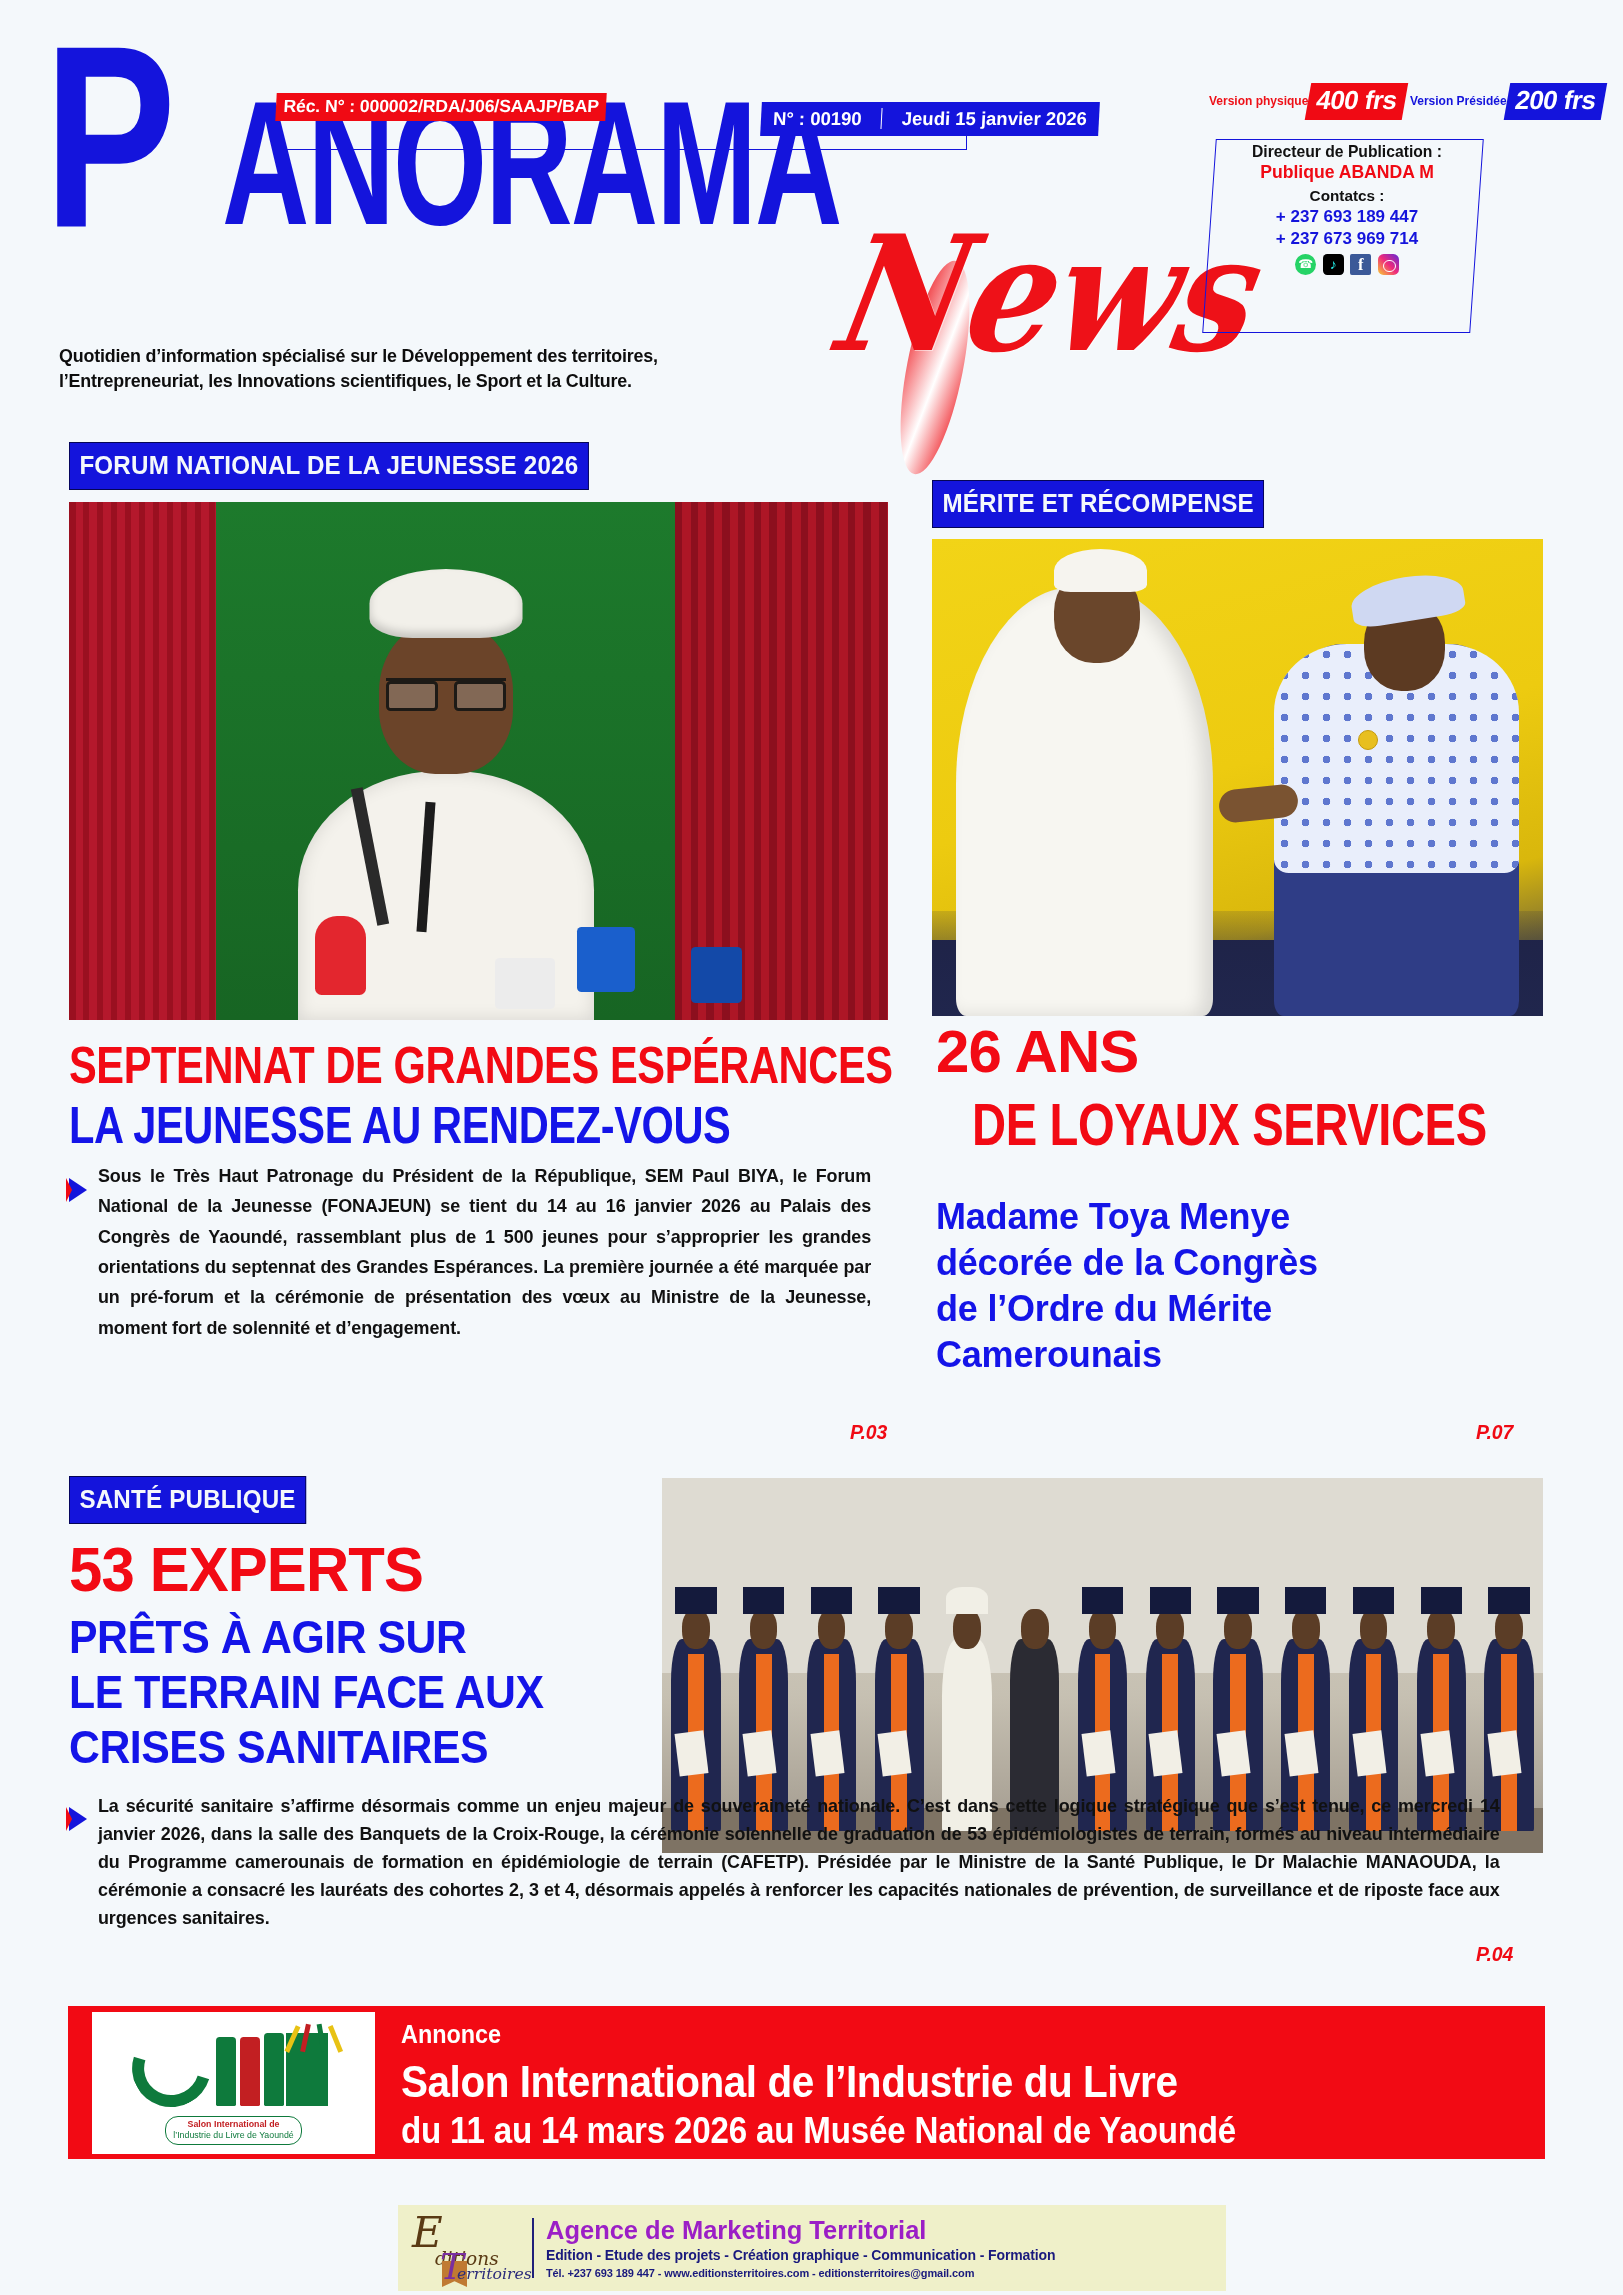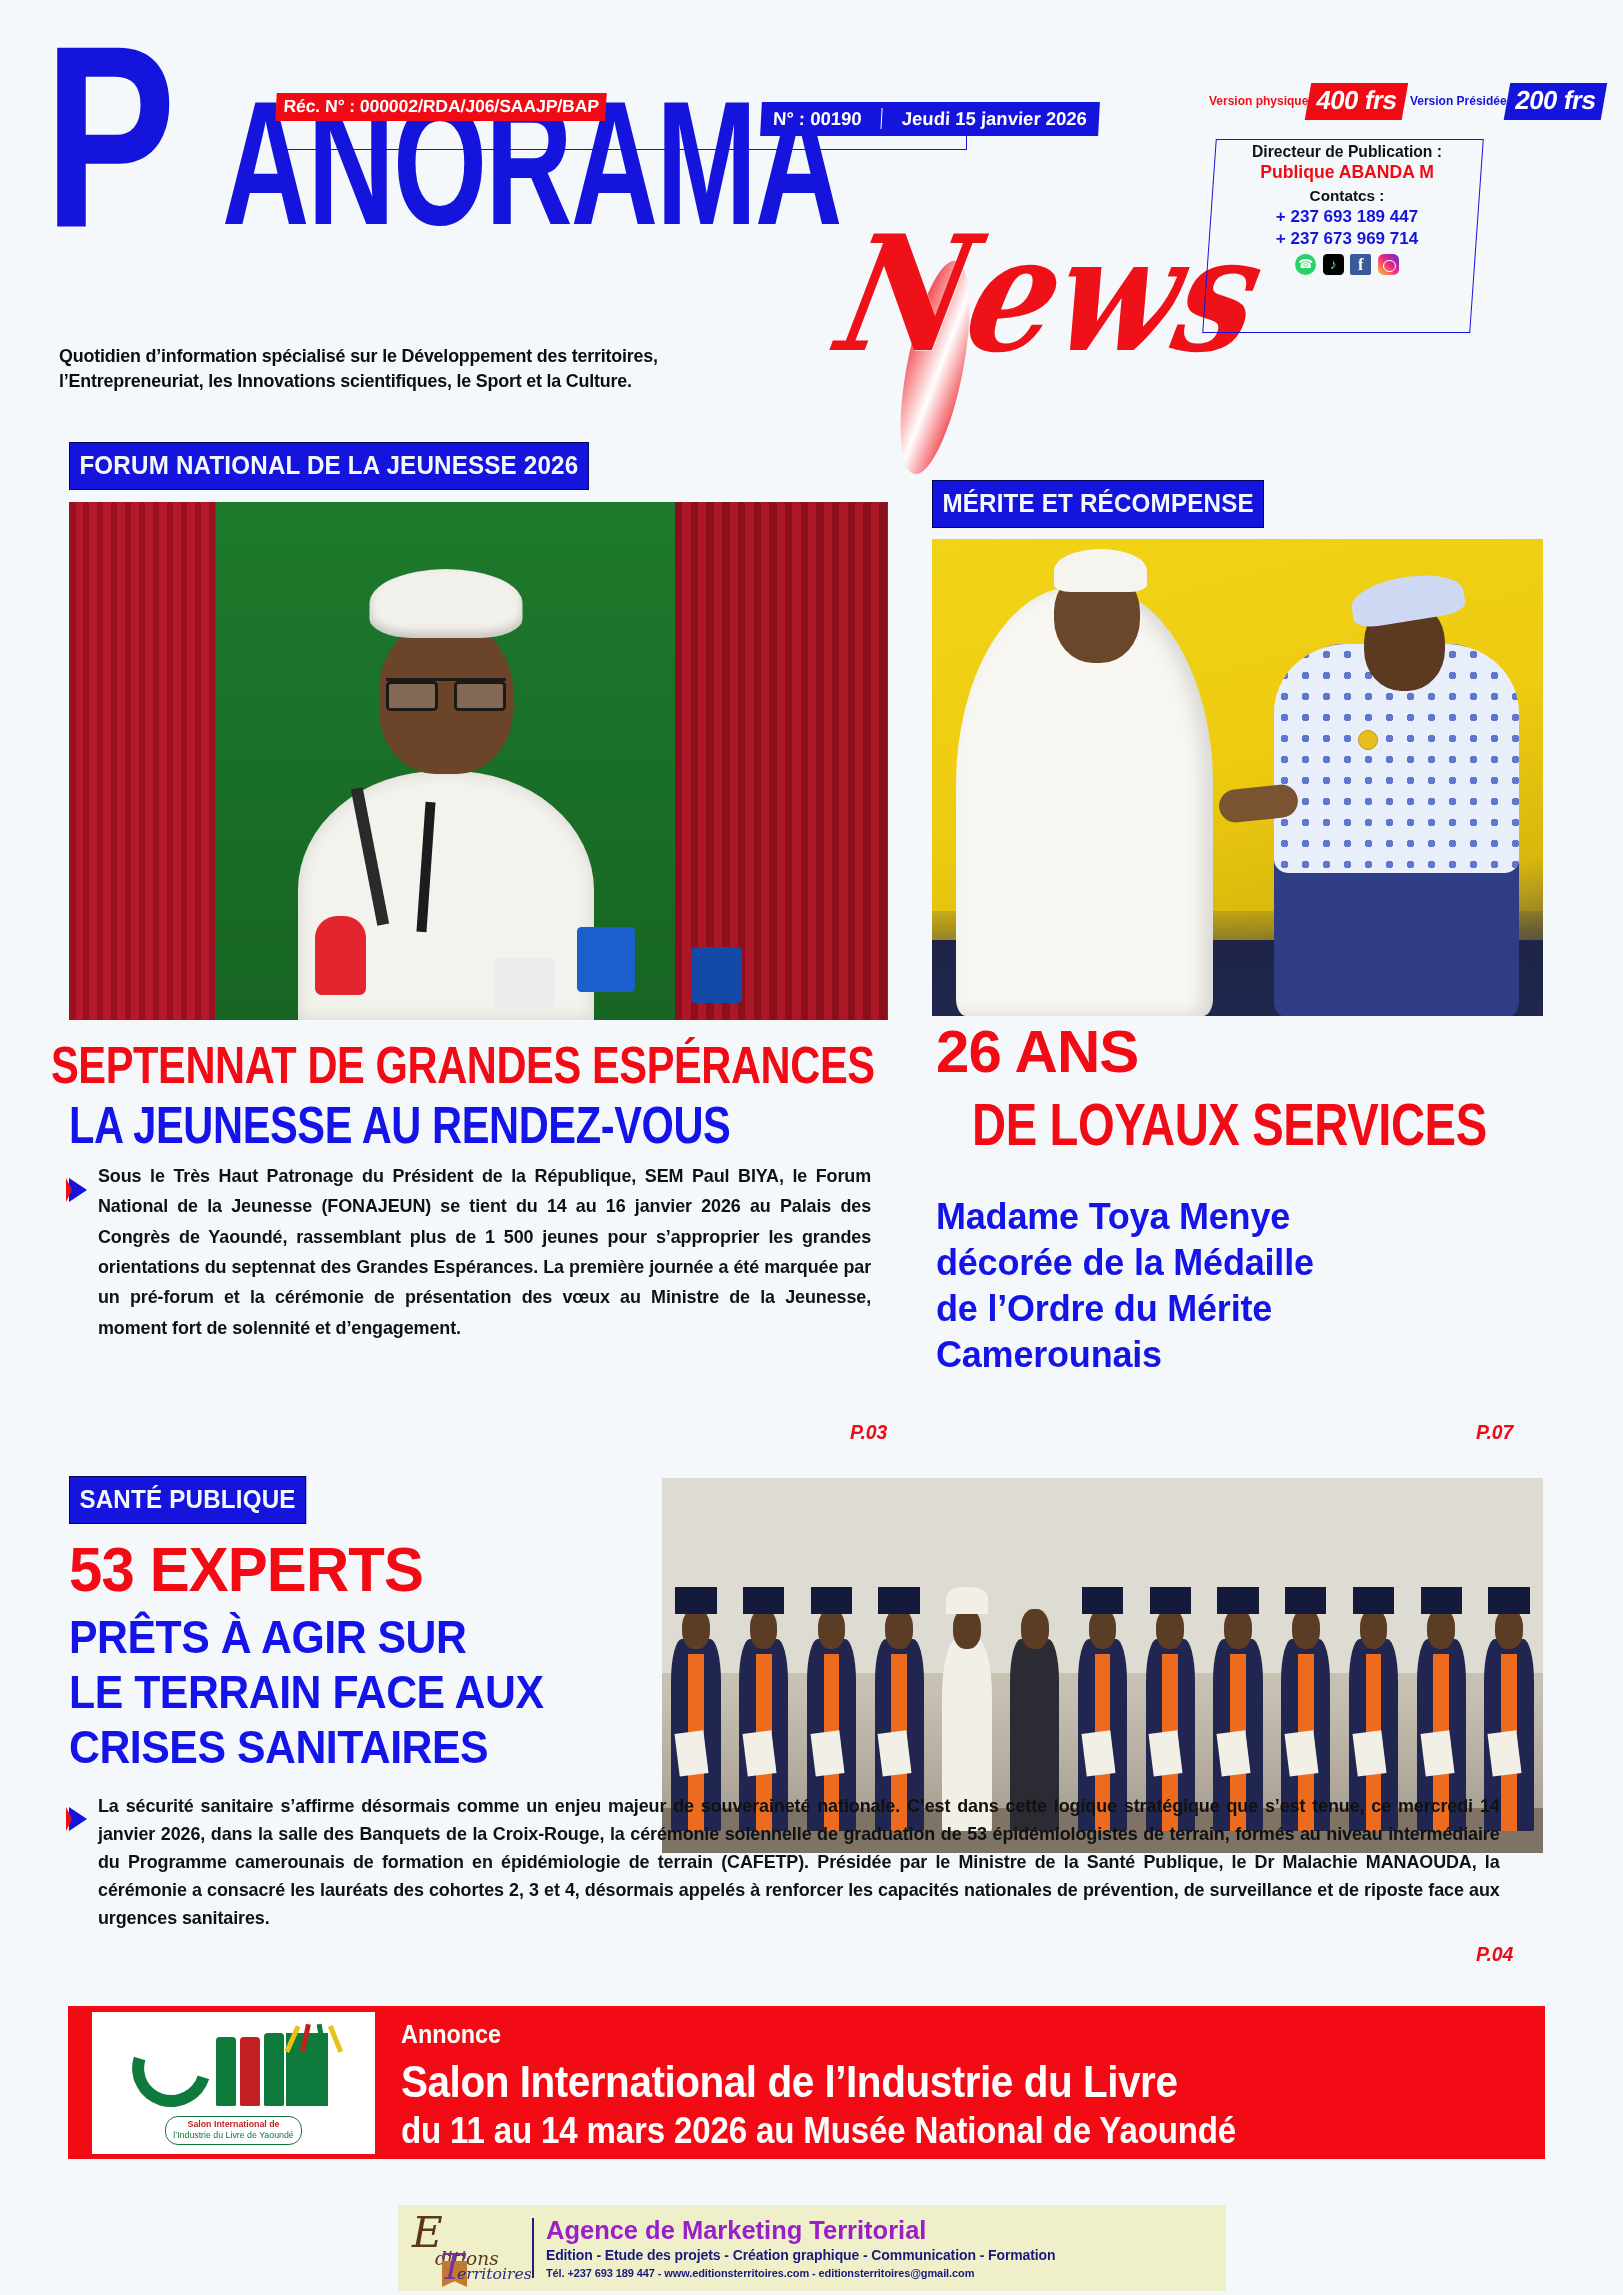--- a/index.html
+++ b/index.html
@@ -382,21 +382,21 @@
     <div class="mp-cap"></div>
     <div class="mp-glass"></div>
     <div class="mp-mic1"></div>
     <div class="mp-mic2"></div>
     <div class="mp-redmic"></div>
     <div class="mp-whitemic"></div>
     <div class="mp-bluemic"></div>
     <div class="mp-bluemic2"></div>
   </div>
 
-  <div style="position:absolute;left:51px;top:1041px;width:828px;">
+  <div style="position:absolute;left:69px;top:1041px;width:828px;">
     <div class="hl-red-cond">SEPTENNAT DE GRANDES ESPÉRANCES</div>
   </div>
   <div style="position:absolute;left:69px;top:1101px;width:828px;">
     <div class="hl-blue-cond">LA JEUNESSE AU RENDEZ-VOUS</div>
   </div>
 
   <div class="arrow" style="left:69px;top:1178px;"></div>
   <div class="body-text" style="position:absolute;left:98px;top:1161px;width:797px;">Sous le Très Haut Patronage du Président de la République, SEM Paul BIYA, le Forum National de la Jeunesse (FONAJEUN) se tient du 14 au 16 janvier 2026 au Palais des Congrès de Yaoundé, rassemblant plus de 1 500 jeunes pour s’approprier les grandes orientations du septennat des Grandes Espérances. La première journée a été marquée par un pré-forum et la cérémonie de présentation des vœux au Ministre de la Jeunesse, moment fort de solennité et d’engagement.</div>
   <div class="pref" style="position:absolute;left:850px;top:1421px;">P.03</div>
 
@@ -425,21 +425,21 @@
 
   <div style="position:absolute;left:936px;top:1025px;">
     <div style="color:#f20a14;font-weight:bold;font-size:60px;line-height:0.9;letter-spacing:-0.9px;">26  ANS</div>
   </div>
   <div style="position:absolute;left:972px;top:1097px;">
     <div class="hl-red-cond" style="font-size:59px;">DE LOYAUX SERVICES</div>
   </div>
 
   <div style="position:absolute;left:936px;top:1194px;width:602px;color:#1414e8;font-weight:bold;font-size:36px;line-height:1.28;letter-spacing:-0.2px;">
     <div>Madame Toya Menye</div>
-    <div>décorée de la Médaille</div>
+    <div>décorée de la Congrès</div>
     <div>de l’Ordre du Mérite</div>
     <div>Camerounais</div>
   </div>
   <div class="pref" style="position:absolute;left:1476px;top:1421px;">P.07</div>
 
   <div style="position:absolute;left:69px;top:1476px;">
     <div class="banner">SANTÉ PUBLIQUE</div>
   </div>
 
   <div class="photo ph-health">

